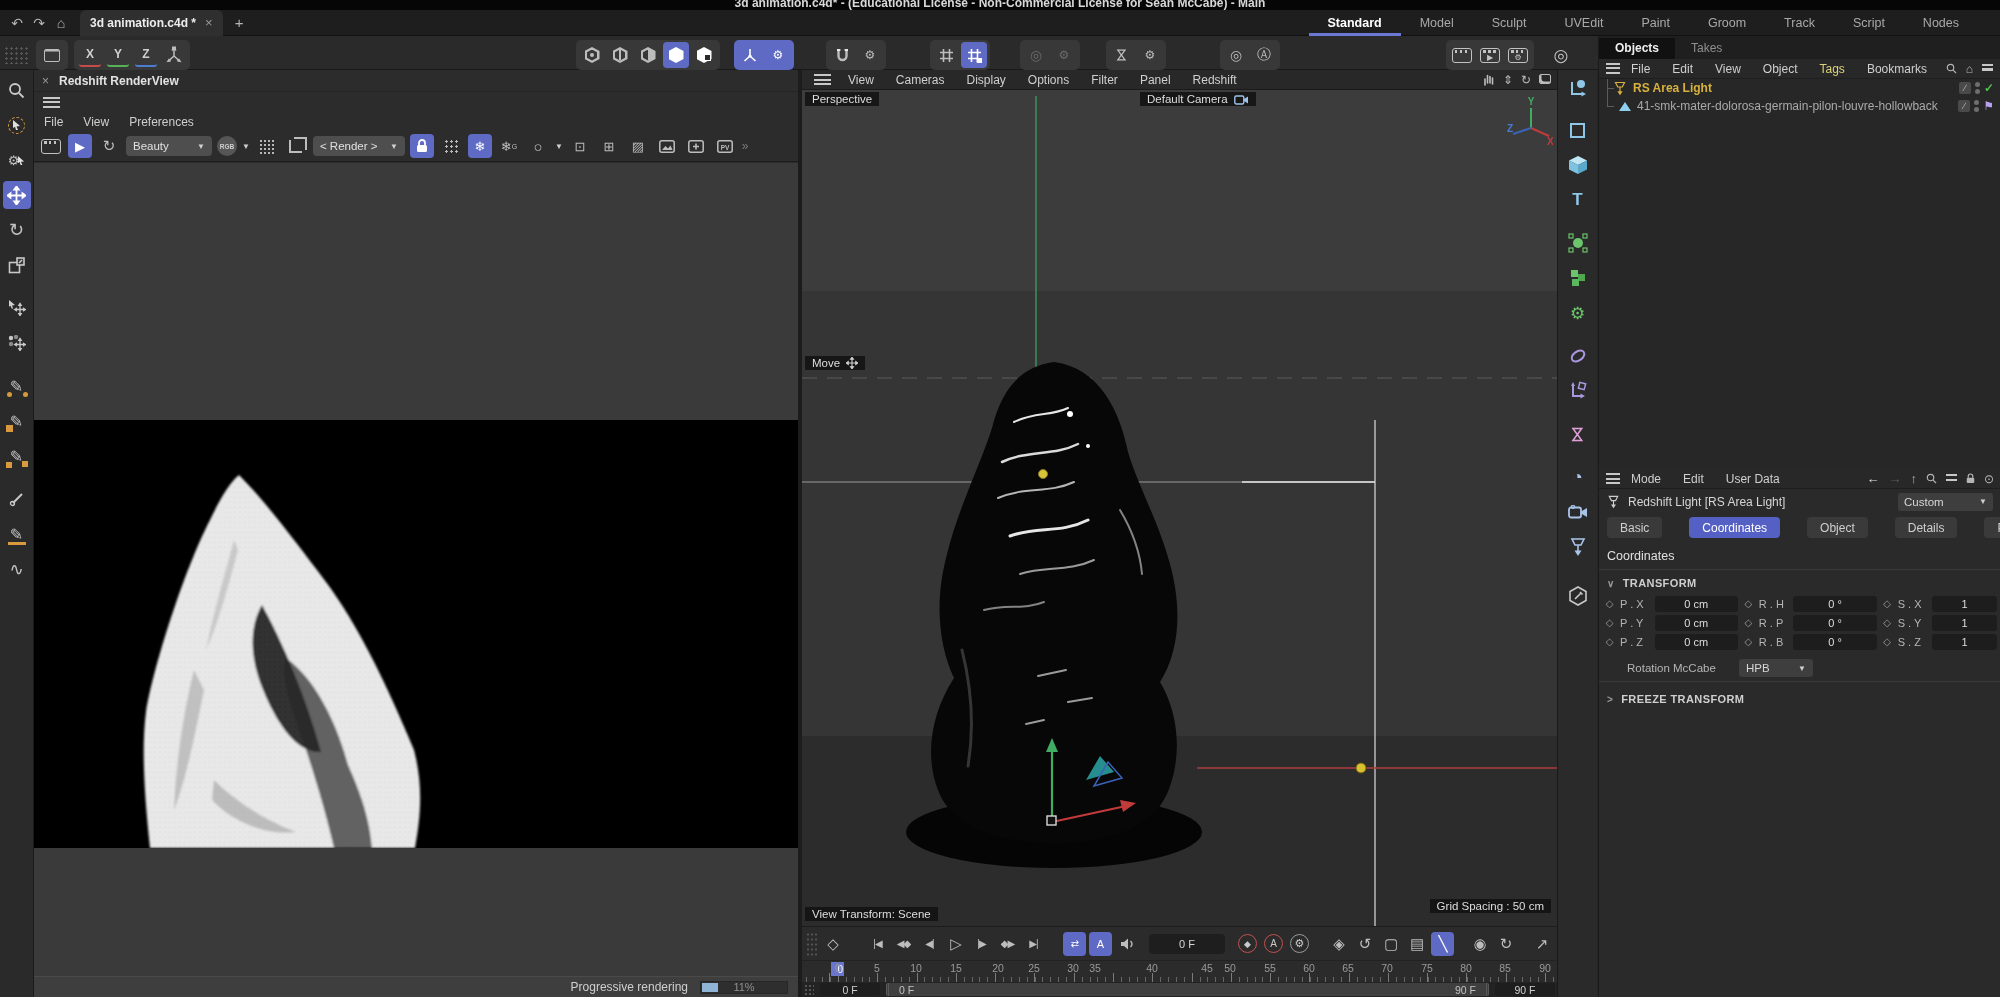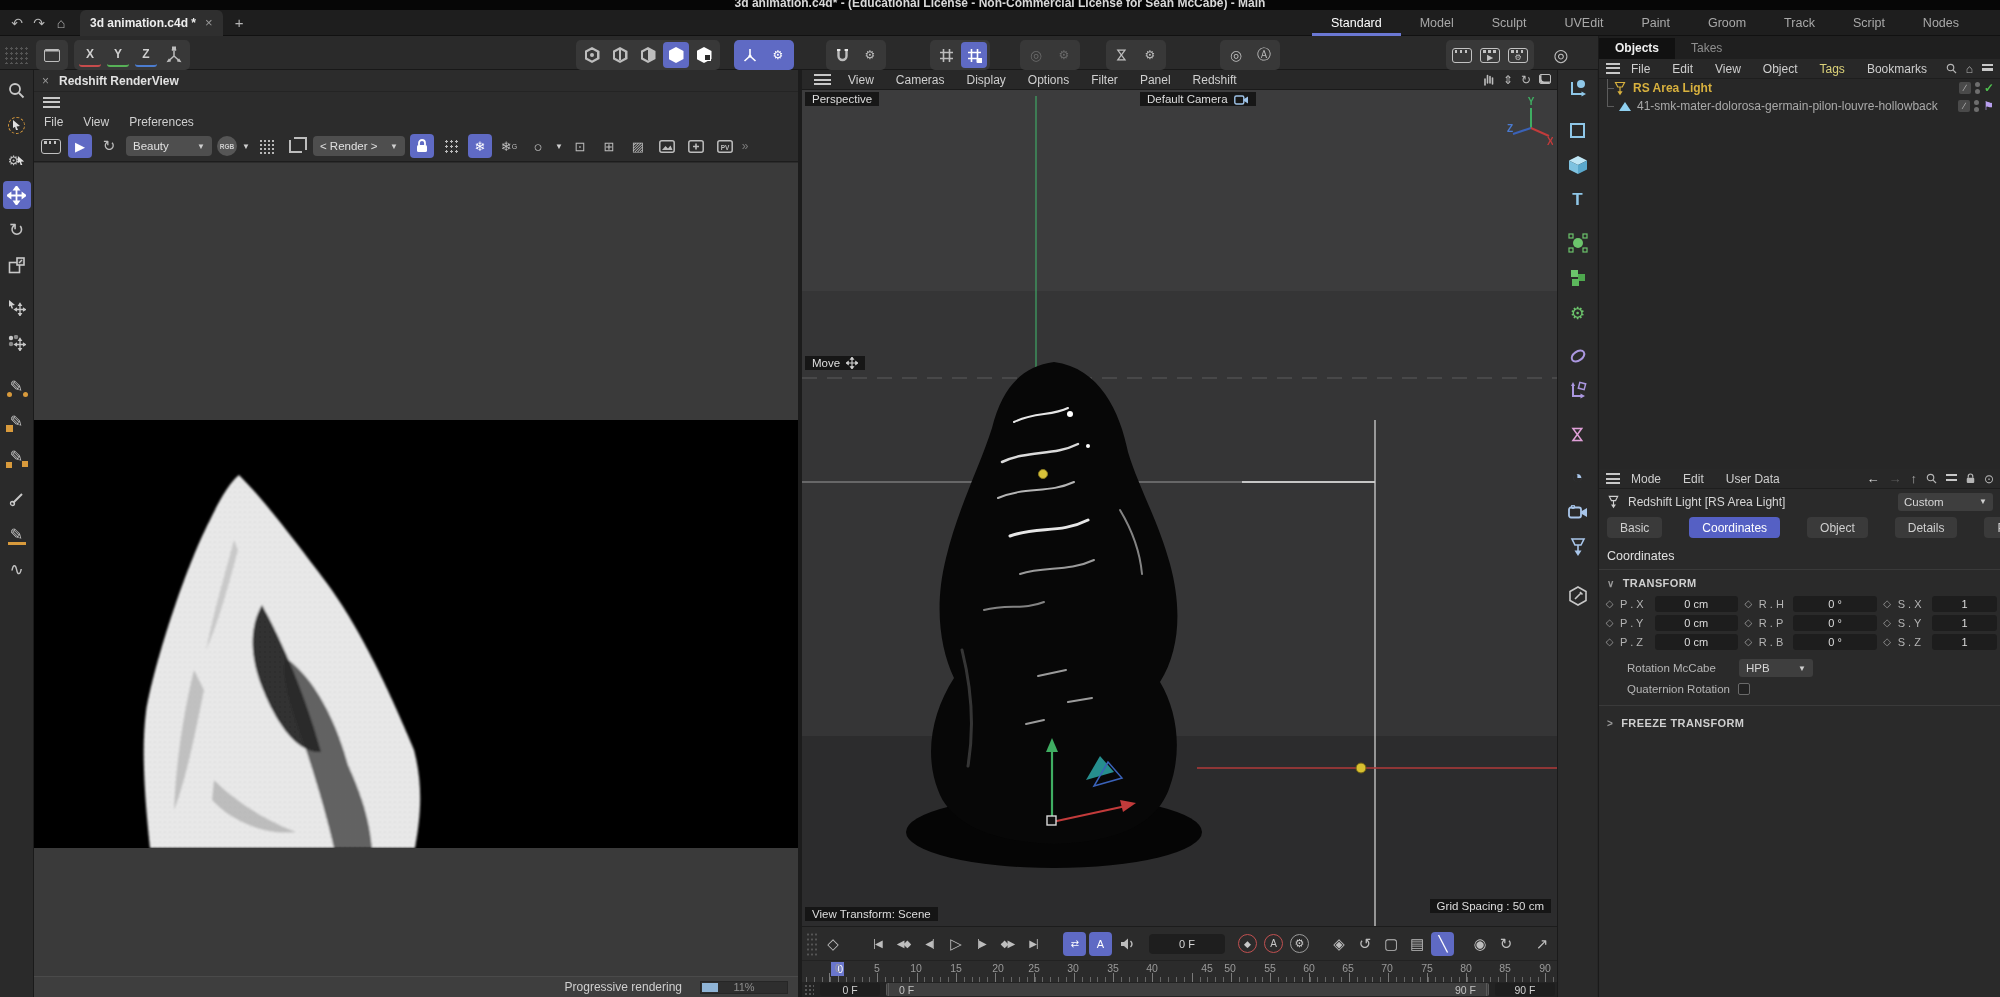--- a/index.html
+++ b/index.html
@@ -11,21 +11,21 @@
 #titlebar{position:absolute;left:0;top:0;width:2000px;height:10px;background:#060606;overflow:hidden}
 #titlebar span{display:block;width:100%;text-align:center;font-size:12px;font-weight:bold;color:#d8d8d8;margin-top:-4px;white-space:nowrap}
 #menurow{position:absolute;left:0;top:10px;width:2000px;height:26px;background:#1e1e1e;border-bottom:1px solid #111;display:flex;align-items:center}
 .hbtn{width:22px;height:22px;display:flex;align-items:center;justify-content:center;color:#b5b5b5;font-size:14px}
 #doctab{height:26px;background:#2f2f2f;border-radius:6px 6px 0 0;display:flex;align-items:center;padding:0 10px;margin-left:8px;gap:9px}
 #doctab .t{color:#ededed;font-weight:bold;font-size:12px;white-space:nowrap}
 #doctab .x{color:#9a9a9a;font-size:13px}
 #addtab{color:#b5b5b5;font-size:15px;margin-left:12px}
 #layouts{margin-left:auto;display:flex;height:26px;margin-right:22px}
 .lm{padding:0 19px;display:flex;align-items:center;color:#a9a9a9;font-size:12.5px}
-.lm.act{color:#fff;font-weight:normal;box-shadow:inset 0 -3px 0 #6b78d4}
+.lm.act{color:#fff;font-weight:bold;box-shadow:inset 0 -3px 0 #6b78d4}
 #toolrow{position:absolute;left:0;top:36px;width:2000px;height:34px;background:#2a2a2a;border-bottom:1px solid #181818}
 .grip{width:26px;height:18px;background:radial-gradient(circle,#555 1px,transparent 1.2px);background-size:5px 5px}
 .tgroup{display:flex;align-items:center;background:#383838;border-radius:5px;padding:2px 3px;gap:2px}
 .tb{min-width:26px;height:26px;display:flex;align-items:center;justify-content:center;color:#bdbdbd;font-size:14px;border-radius:4px;position:relative}
 .tb.sel{background:#5f6ac4;color:#fff}
 .tb.dis{color:#6a6a6a}
 .axb{width:22px;height:24px;display:flex;align-items:center;justify-content:center;font-weight:bold;font-size:12px;color:#d0d0d0;border-bottom:2px solid var(--c);border-radius:3px;margin:0 2px}
 
 .hexi{width:15px;height:16px;position:relative}
 .hexi .o{position:absolute;inset:0;background:#bdbdbd;clip-path:polygon(50% 0,100% 25%,100% 75%,50% 100%,0 75%,0 25%)}
@@ -56,21 +56,21 @@
 .rvb{min-width:24px;height:24px;display:flex;align-items:center;justify-content:center;color:#bdbdbd;font-size:13px;border-radius:4px}
 .rvb.on{background:#5f6ac4;color:#fff}
 .dd{background:#4e4e4e;border-radius:4px;height:20px;display:flex;align-items:center;justify-content:space-between;padding:0 7px;color:#e0e0e0;font-size:11.5px;gap:8px}
 .dd .car{font-size:8px;color:#cfcfcf}
 .rgb{width:20px;height:20px;border-radius:50%;background:#565656;color:#cfcfcf;font-size:6.5px;font-weight:bold;display:flex;align-items:center;justify-content:center}
 .dots{width:15px;height:15px;background:radial-gradient(circle,#b8b8b8 1px,transparent 1.2px);background-size:4px 4px}
 .cropi{width:13px;height:13px;border-left:2px solid #bdbdbd;border-bottom:2px solid #bdbdbd;position:relative}
 .cropi::before{content:"";position:absolute;left:3px;top:-3px;width:11px;height:11px;border-right:2px solid #bdbdbd;border-top:2px solid #bdbdbd}
 #rv-canvas{position:absolute;left:0;top:93px;width:764px;height:883px;background:#3a3a3a}
 #rv-img{position:absolute;left:0;top:257px;width:764px;height:428px;background:#000}
-#rv-progress{position:absolute;left:0;top:906px;width:764px;height:21px;background:#3e3e3e;border-top:1px solid #4a4a4a;display:flex;align-items:center;justify-content:flex-end;gap:18px;padding-right:10px}
+#rv-progress{position:absolute;left:0;top:906px;width:764px;height:21px;background:#3e3e3e;border-top:1px solid #4a4a4a;display:flex;align-items:center;justify-content:flex-end;gap:12px;padding-right:10px}
 #rv-progress .lbl{color:#cfcfcf;font-size:12px}
 #pbar{width:88px;height:13px;background:#2e2e2e;border:1px solid #262626;position:relative;display:flex;align-items:center;justify-content:center}
 #pbar .fill{position:absolute;left:1px;top:1px;bottom:1px;width:16px;background:#8fb4d6}
 #pbar .pct{color:#8f8f8f;font-size:11px;position:relative}
 
 #vsplit{position:absolute;left:798px;top:70px;width:4px;height:927px;background:#1c1c1c}
 
 #viewport{position:absolute;left:802px;top:70px;width:755px;height:927px;background:#2f2f2f}
 #vp-menus{height:20px;display:flex;align-items:center;gap:0;background:#282828;border-bottom:1px solid #1a1a1a;padding:0 6px}
 #vp-menus .m{padding:0 11px;color:#cfcfcf;font-size:12px}
@@ -626,21 +626,21 @@
       <span class="minor"></span>
       <span class="major"></span>
       <span id="playhead">0</span>
       <span class="num" style="left:36px">0</span>
       <span class="num" style="left:75px">5</span>
       <span class="num" style="left:114px">10</span>
       <span class="num" style="left:154px">15</span>
       <span class="num" style="left:196px">20</span>
       <span class="num" style="left:232px">25</span>
       <span class="num" style="left:271px">30</span>
-      <span class="num" style="left:311px">35</span>
+      <span class="num" style="left:293px">35</span>
       <span class="num" style="left:350px">40</span>
       <span class="num" style="left:405px">45</span>
       <span class="num" style="left:428px">50</span>
       <span class="num" style="left:468px">55</span>
       <span class="num" style="left:507px">60</span>
       <span class="num" style="left:546px">65</span>
       <span class="num" style="left:585px">70</span>
       <span class="num" style="left:625px">75</span>
       <span class="num" style="left:664px">80</span>
       <span class="num" style="left:703px">85</span>
@@ -877,24 +877,20 @@
           <span class="tlab">S . Z</span>
           <span class="tfield s">1</span>
       </div>
       <div id="rotrow">
         <span class="l">Rotation McCabe</span>
         <span id="rotdd">
             <span>HPB</span>
             <span class="caret">▼</span>
           </span>
       </div>
-      <div id="quatrow">
-        <span class="l">Quaternion Rotation</span>
-        <span class="cbox"></span>
-      </div>
       <div class="divider"></div>
       <div id="freezehdr">
         <span class="chev">&gt;</span>
           <span>FREEZE TRANSFORM</span>
       </div>
     </div>
   </div>
 
 </div>
 

